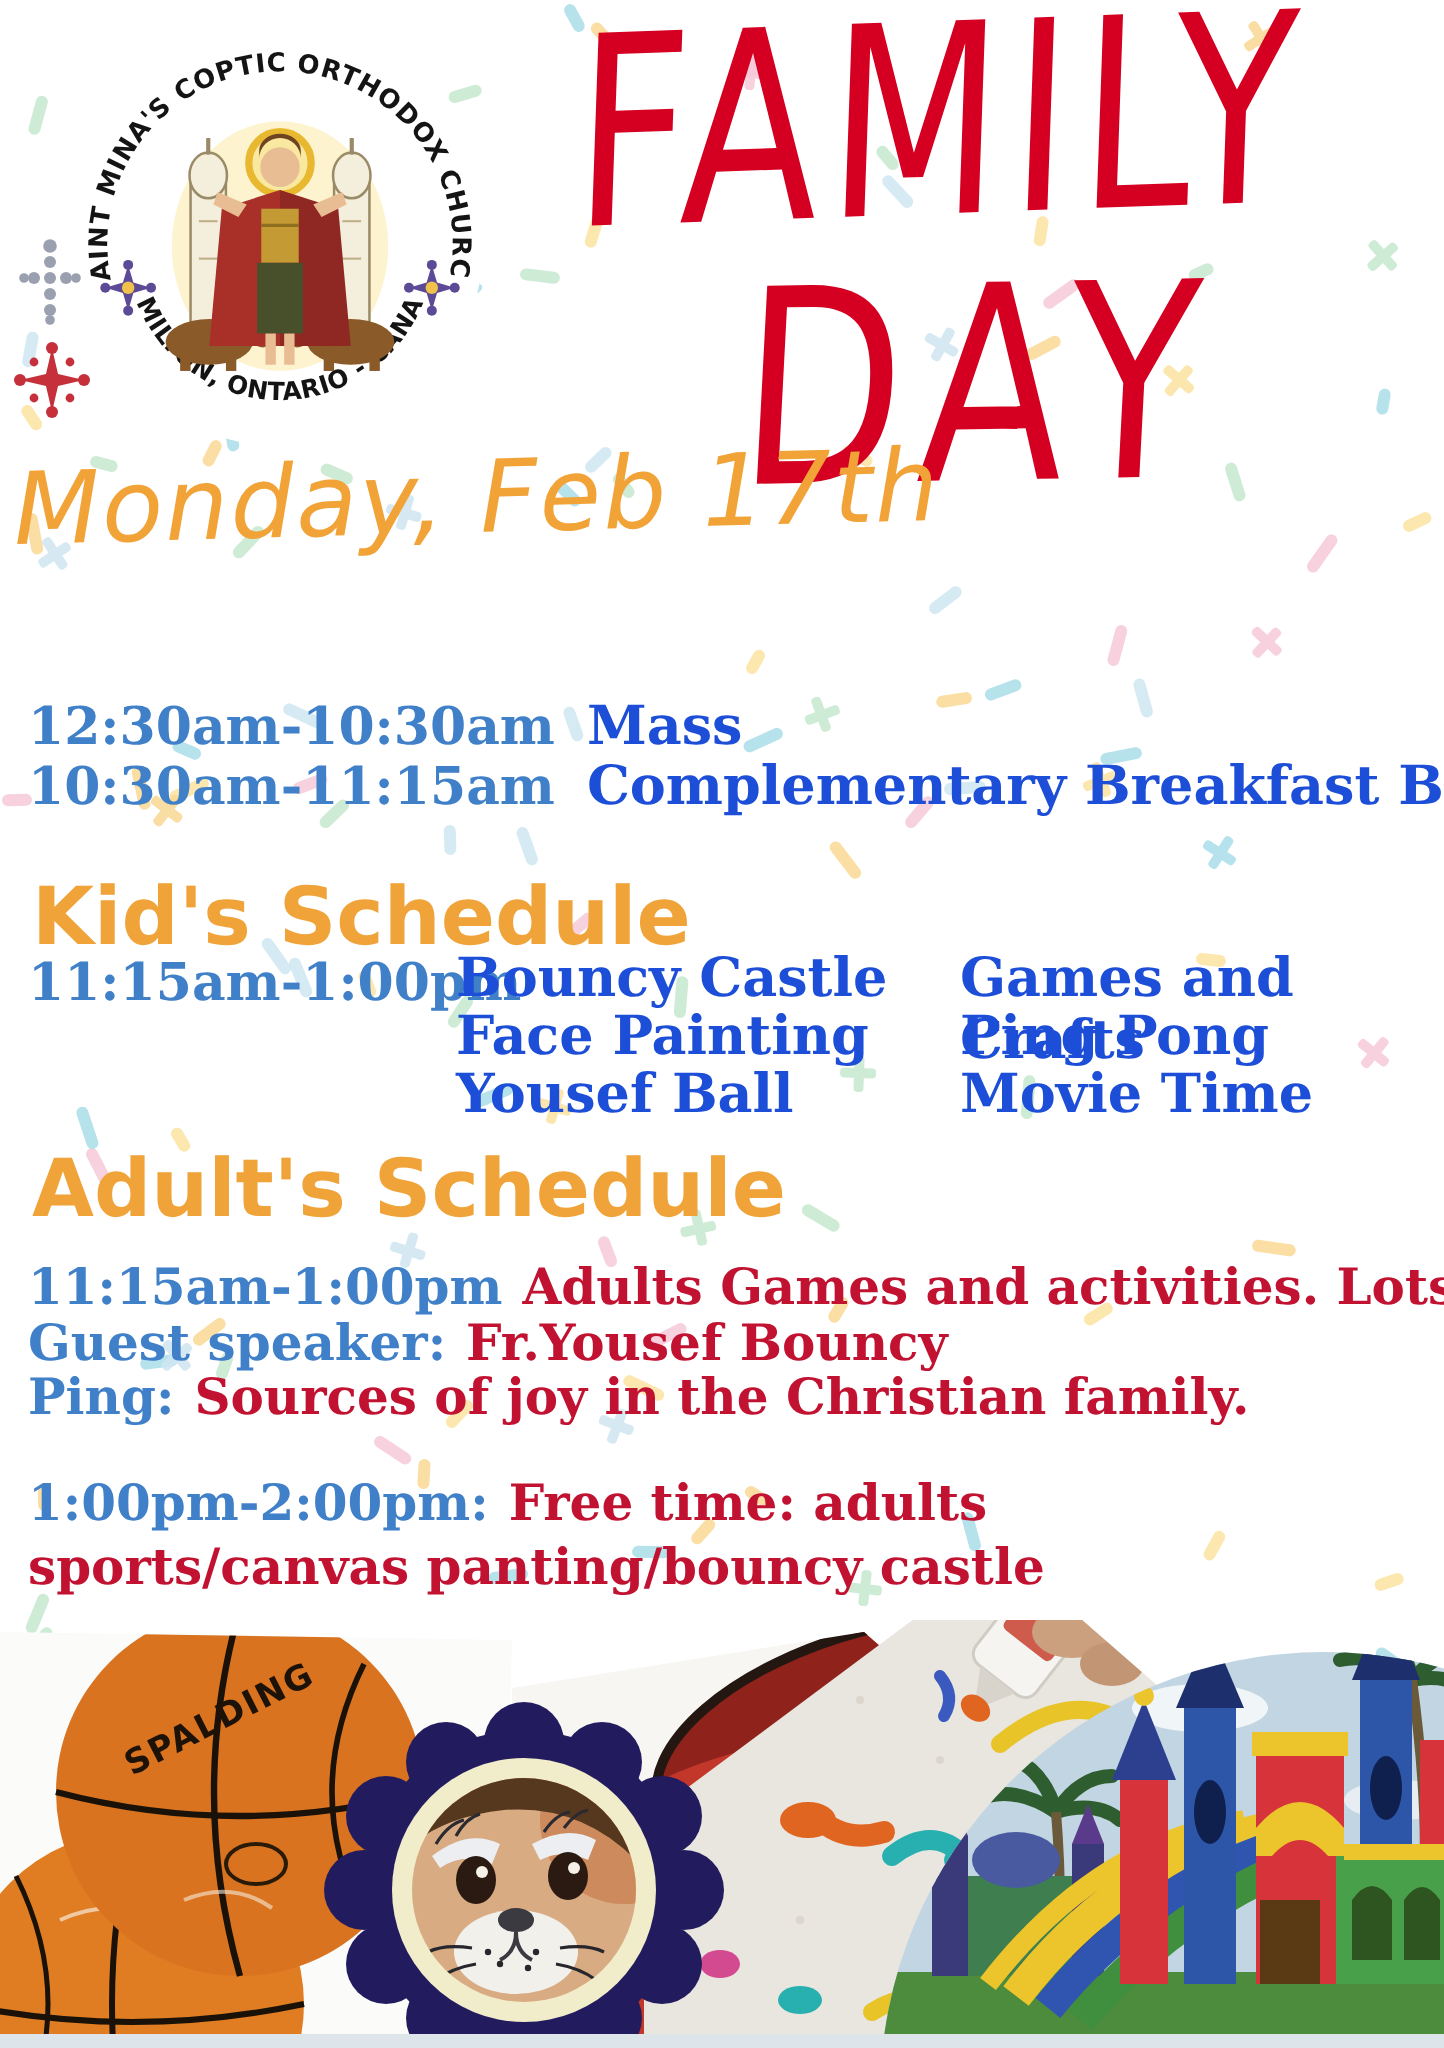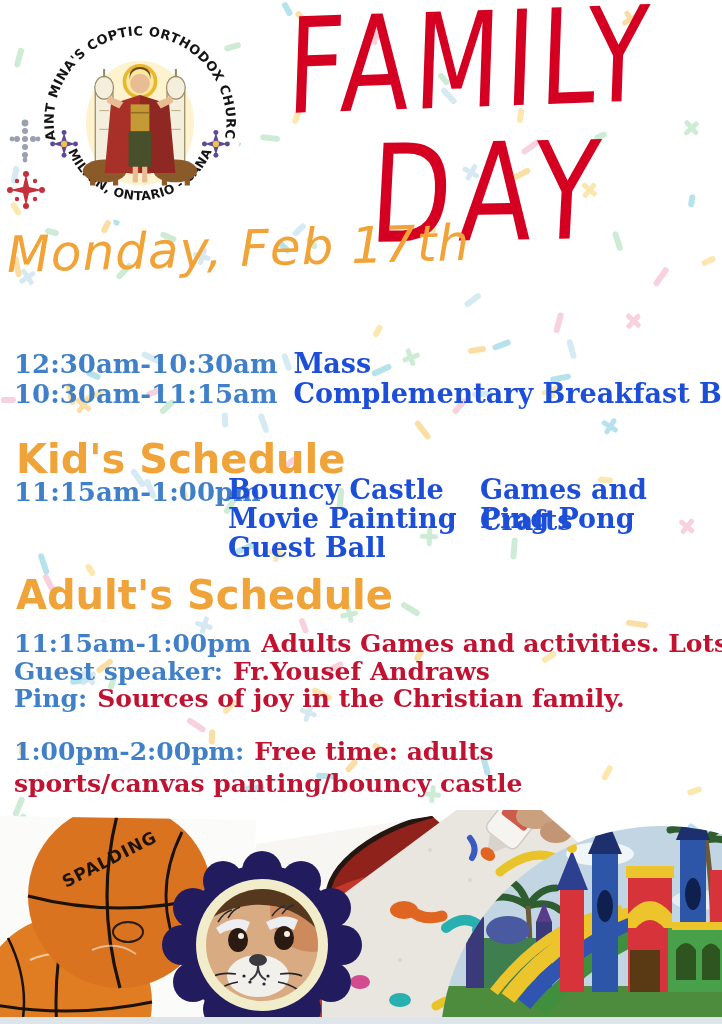--- a/index.html
+++ b/index.html
@@ -364,34 +364,35 @@
     </div>
     <div class="sched-row" id="row2">
       <span class="t-blue">10:30am-11:15am</span>
       <span class="t-red">Complementary Breakfast Buffet</span>
     </div>
 
     <div class="section-heading" id="kids-heading">Kid's Schedule</div>
     <div class="t-blue" id="kids-time">11:15am-1:00pm</div>
     <div class="kids-col" id="kids-col1">
       <div class="t-red">Bouncy Castle</div>
-      <div class="t-red">Movie Painting</div>
-      <div class="t-red">Guest Ball</div>
+      <div class="t-red">Face Painting</div>
+      <div class="t-red">Yousef Ball</div>
     </div>
     <div class="kids-col" id="kids-col2">
       <div class="t-red">Games and Crafts</div>
       <div class="t-red">Ping Pong</div>
+      <div class="t-red">Movie Time</div>
     </div>
 
     <div class="section-heading" id="adults-heading">Adult's Schedule</div>
     <div class="adults-line" id="aline0">
       <span class="t-blue-sm lbl">11:15am-1:00pm</span><span class="t-red-sm">Adults Games and activities. Lots of prizes!!</span>
     </div>
     <div class="adults-line" id="aline1">
-      <span class="t-blue-sm lbl">Guest speaker:</span><span class="t-red-sm">Fr.Yousef Andraws</span>
+      <span class="t-blue-sm lbl">Guest speaker:</span><span class="t-red-sm">Fr.Yousef Bouncy</span>
     </div>
     <div class="adults-line" id="aline2">
       <span class="t-blue-sm lbl">Ping:</span><span class="t-red-sm">Sources of joy in the Christian family.</span>
     </div>
     <div id="freetime">
       <span class="t-blue-sm lbl">1:00pm-2:00pm:</span><span class="t-red-sm">Free time: adults sports/canvas panting/bouncy castle</span>
     </div>
   </div>
 
   <svg id="photostrip" viewBox="0 0 722 214">

